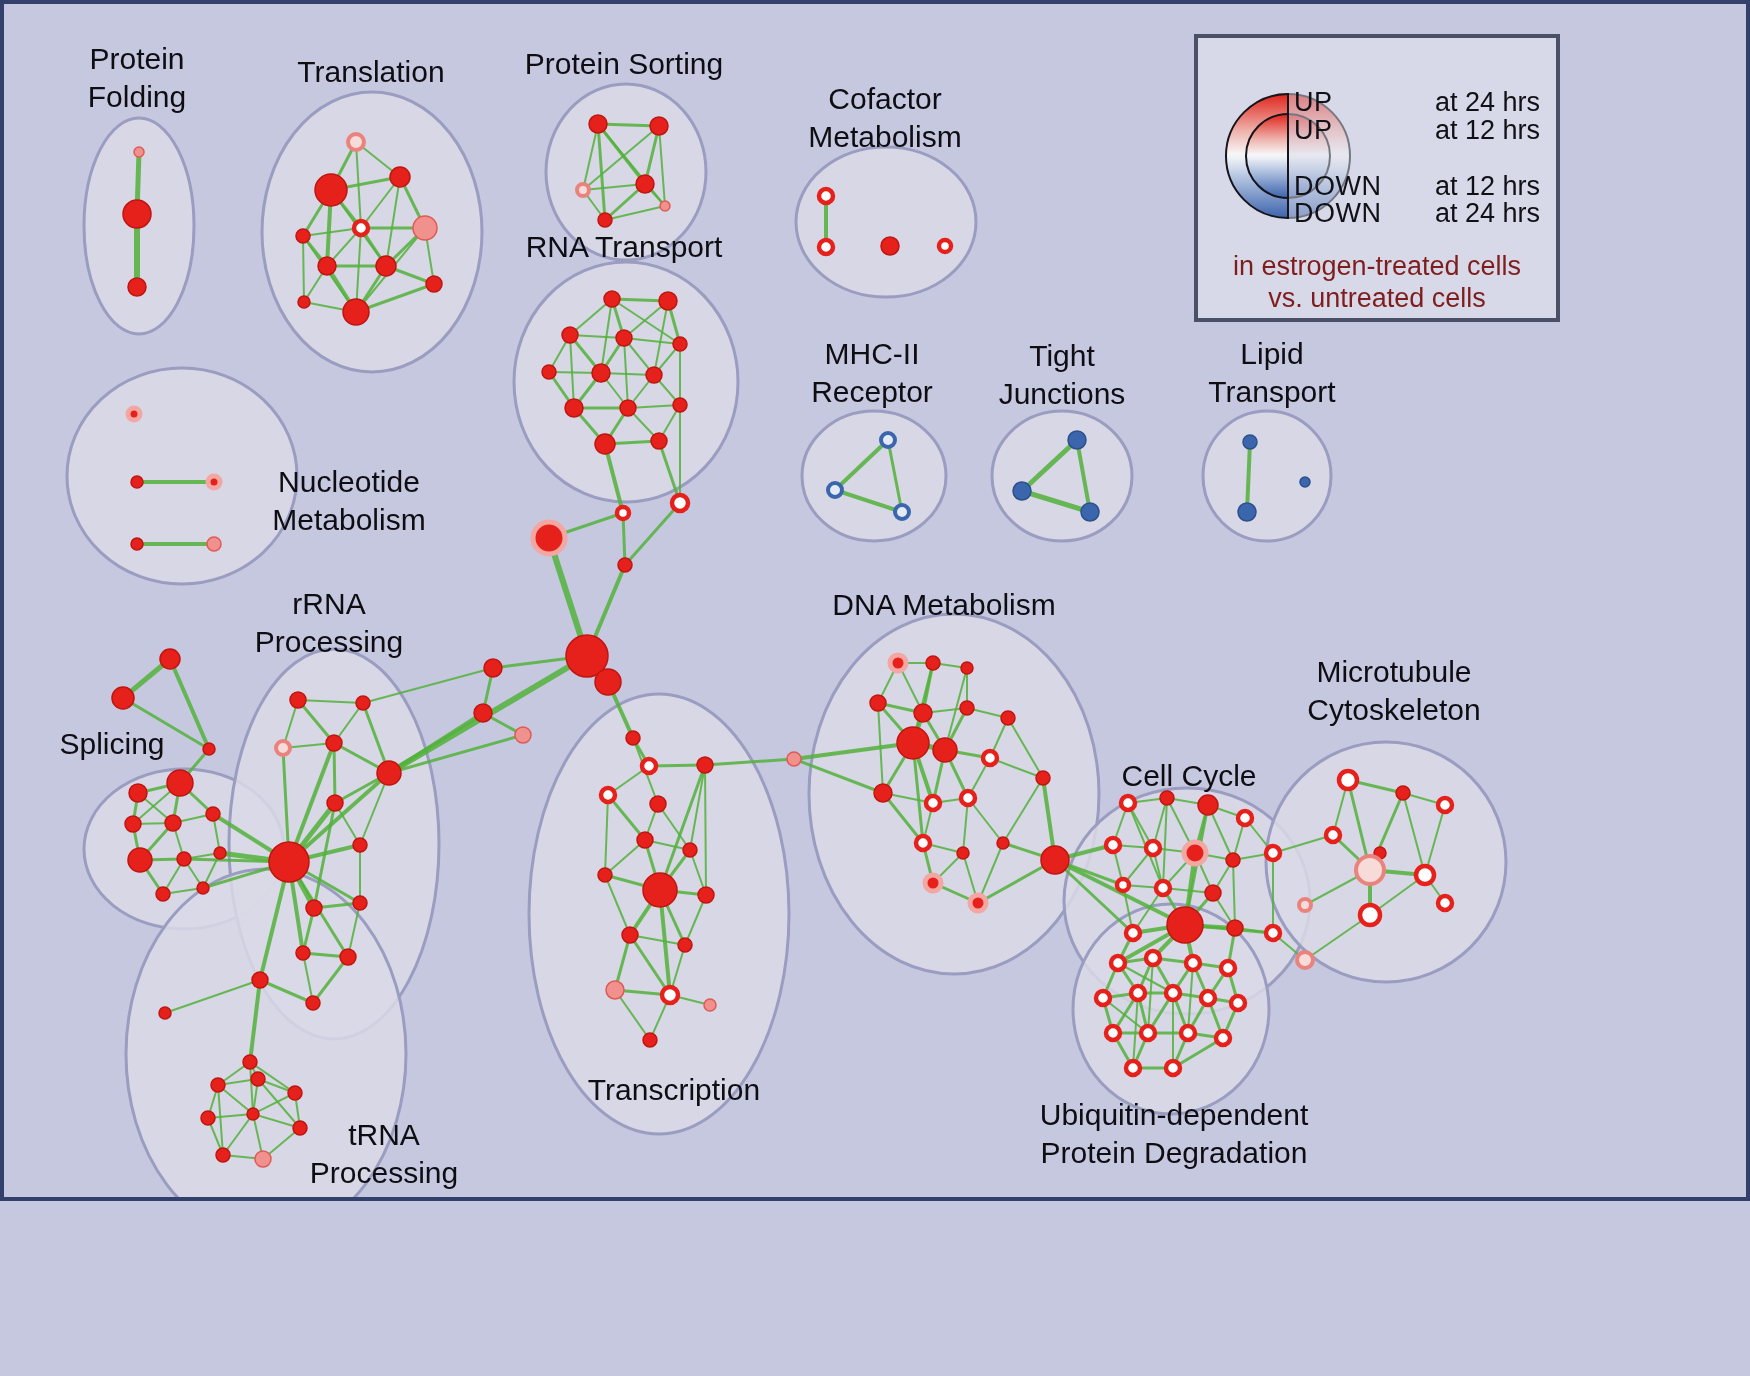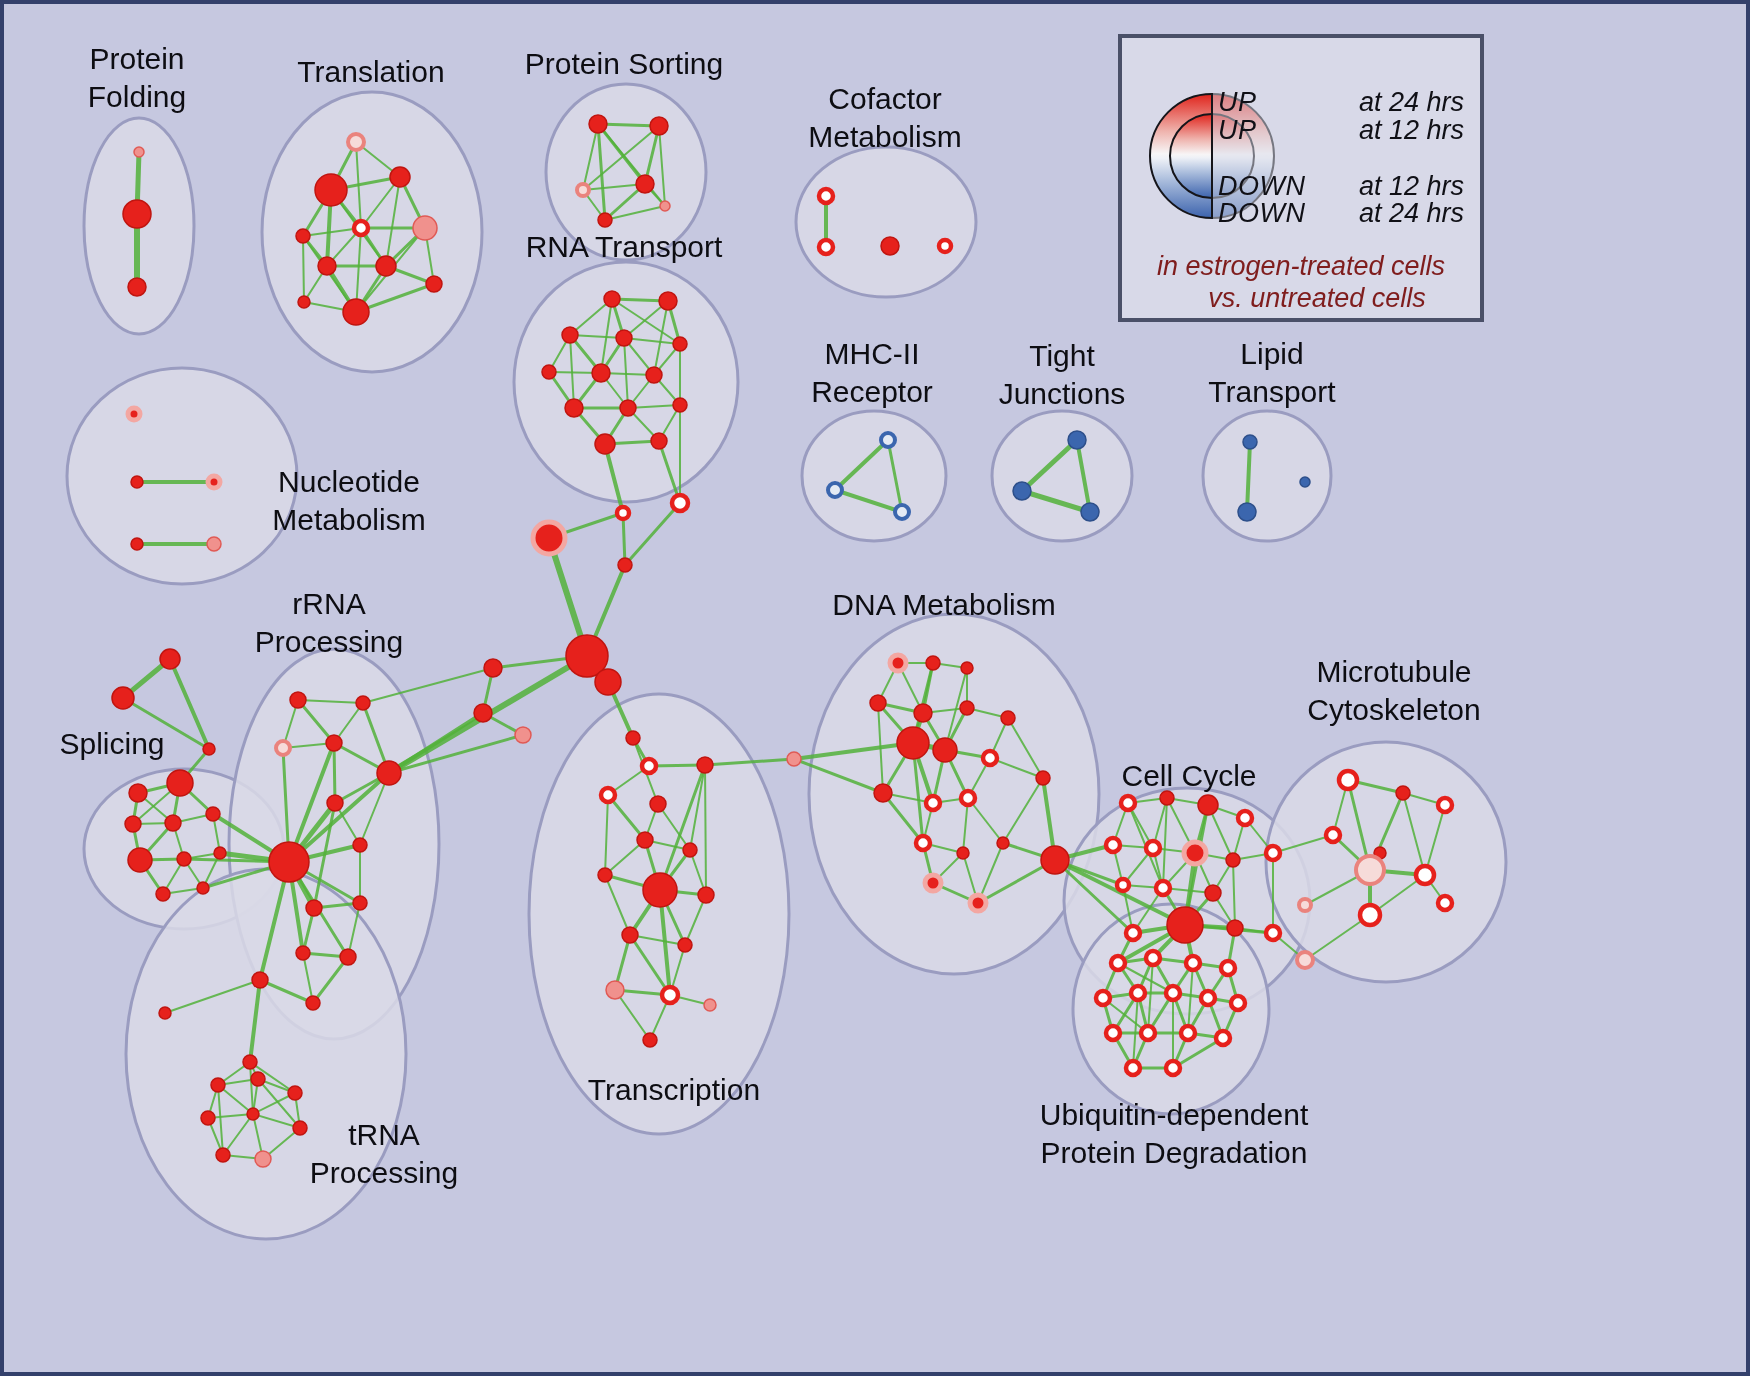--- a/index.html
+++ b/index.html
@@ -2,33 +2,33 @@
 <html><head>
 <meta charset="utf-8">
 <style>
   html,body{margin:0;padding:0;}
   body{
     width:1750px;height:1376px;
     background:#c6c8e0;
     font-family:"Liberation Sans",sans-serif;
   }
   .canvas{
-    position:relative;width:1750px;height:1376px;
+    position:relative;width:1750px;height:1201px;
     background:#c6c8e0;
     border:4px solid #33406b;box-sizing:border-box;
     overflow:hidden;
   }
   #network-svg{position:absolute;left:0;top:0;}
   .cluster-label{
     font-family:"Liberation Sans",sans-serif;
     font-size:30px;fill:#0d0d12;
   }
   .legend{
-    position:absolute;left:1114px;top:30px;width:366px;height:288px;
-    background:#d8d9e8;border:4px solid #4a5068;box-sizing:border-box;font-style:italic;
+    position:absolute;left:1190px;top:30px;width:366px;height:288px;
+    background:#d8d9e8;border:4px solid #4a5068;box-sizing:border-box;
   }
   .legend-glyph{position:absolute;left:6px;top:8px;}
   .lrow{
     position:absolute;left:96px;right:16px;height:30px;
     display:flex;justify-content:space-between;align-items:center;
     font-size:27px;color:#101016;
   }
   .lrow .word{letter-spacing:0.5px;}
   .lcap{
     position:absolute;left:0;width:100%;text-align:center;
@@ -658,16 +658,16 @@
     </div>
     <div class="lrow" style="top:133px;">
       <span class="word">DOWN</span>
       <span class="time">at 12 hrs</span>
     </div>
     <div class="lrow" style="top:160px;">
       <span class="word">DOWN</span>
       <span class="time">at 24 hrs</span>
     </div>
     <div class="lcap" style="top:212px;">in estrogen-treated cells</div>
-    <div class="lcap" style="top:244px;padding-left:16px;">vs. untreated cells</div>
+    <div class="lcap" style="top:244px;">vs. untreated cells</div>
   </div>
 
 </div>
 
 </body></html>

